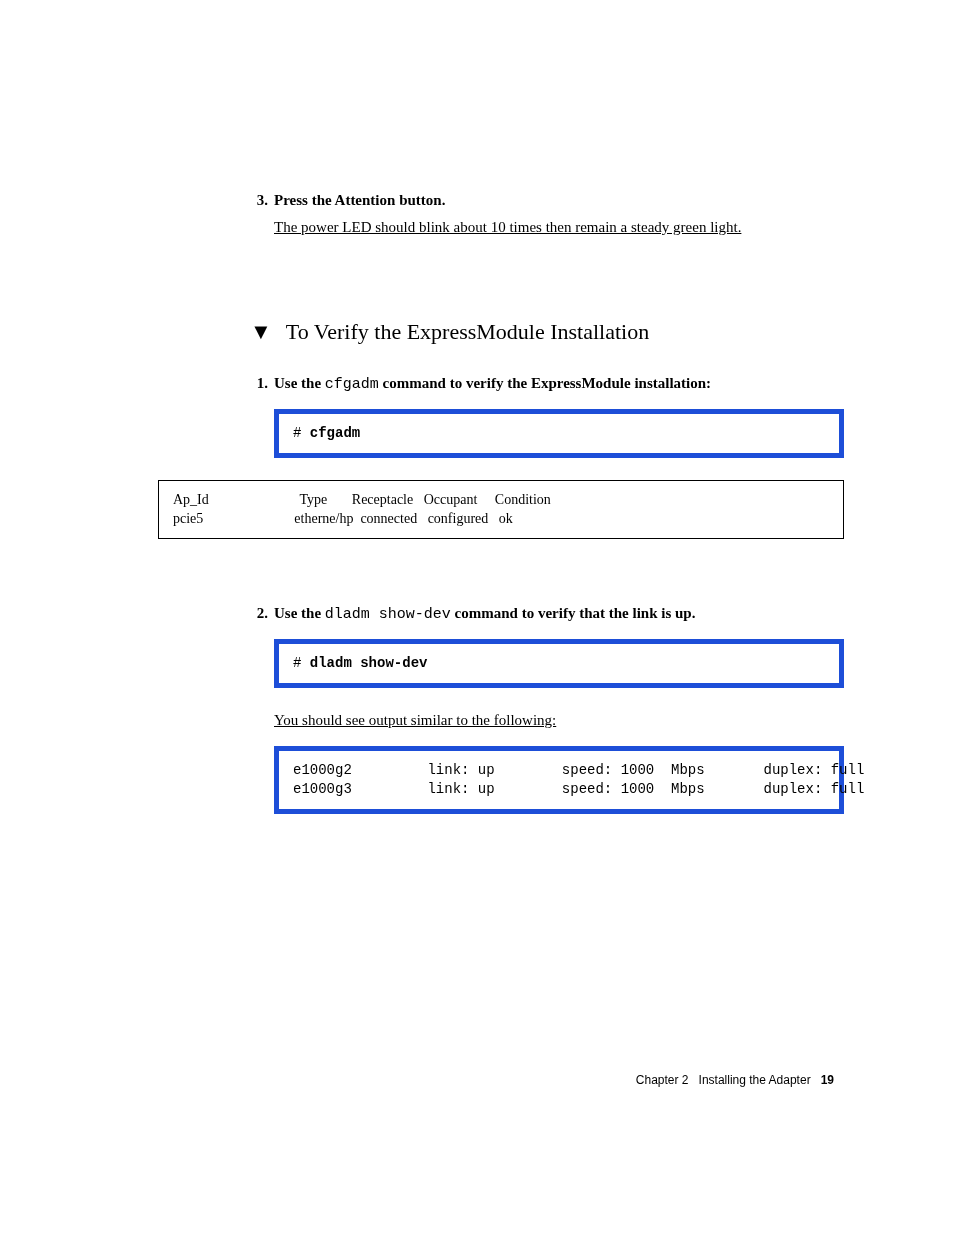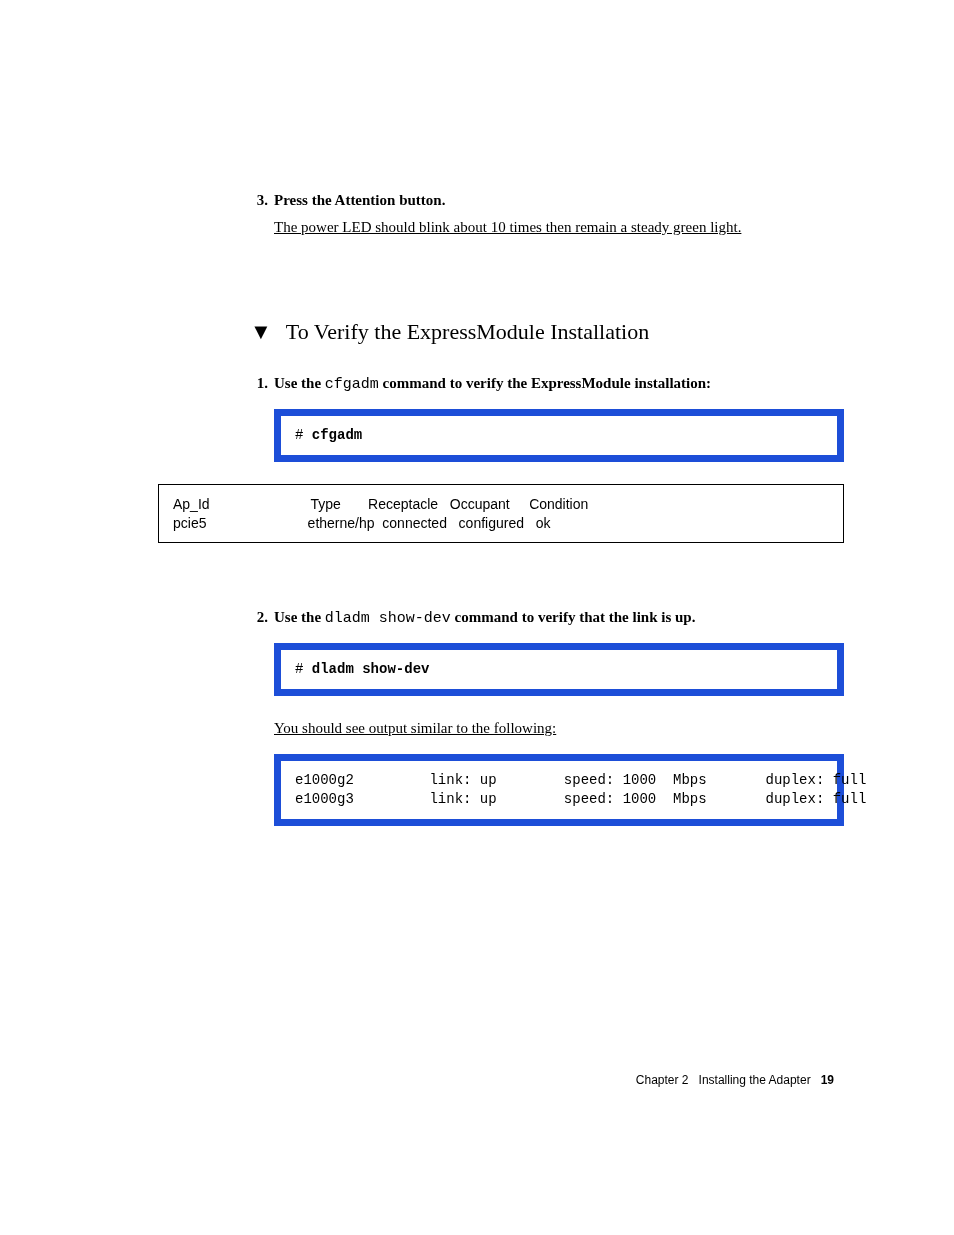--- a/index.html
+++ b/index.html
@@ -63,34 +63,34 @@
   }
   .section-title {
     font-size: 22px;
     font-weight: normal;
     font-family: "Palatino Linotype", Palatino, Georgia, serif;
   }
   .code-box {
     margin-left: 124px;
     margin-top: 14px;
     margin-bottom: 22px;
-    border: 7px solid #1d4ed8;
+    border: 5px solid #1d4ed8;
     padding: 10px 14px;
     font-family: "Courier New", Courier, monospace;
     font-size: 14px;
     white-space: pre;
     line-height: 1.35;
   }
   .output-box {
     margin-left: 8px;
     margin-top: 14px;
     margin-bottom: 22px;
     border: 1px solid #000;
     padding: 10px 14px;
-    font-family: Liberation Sans, sans-serif;
+    font-family: Liberation Serif, serif;
     font-size: 14px;
     white-space: pre;
     line-height: 1.35;
   }
   .bold { font-weight: bold; }
   .footer {
     position: absolute;
     bottom: 148px;
     right: 120px;
     font-size: 12px;

